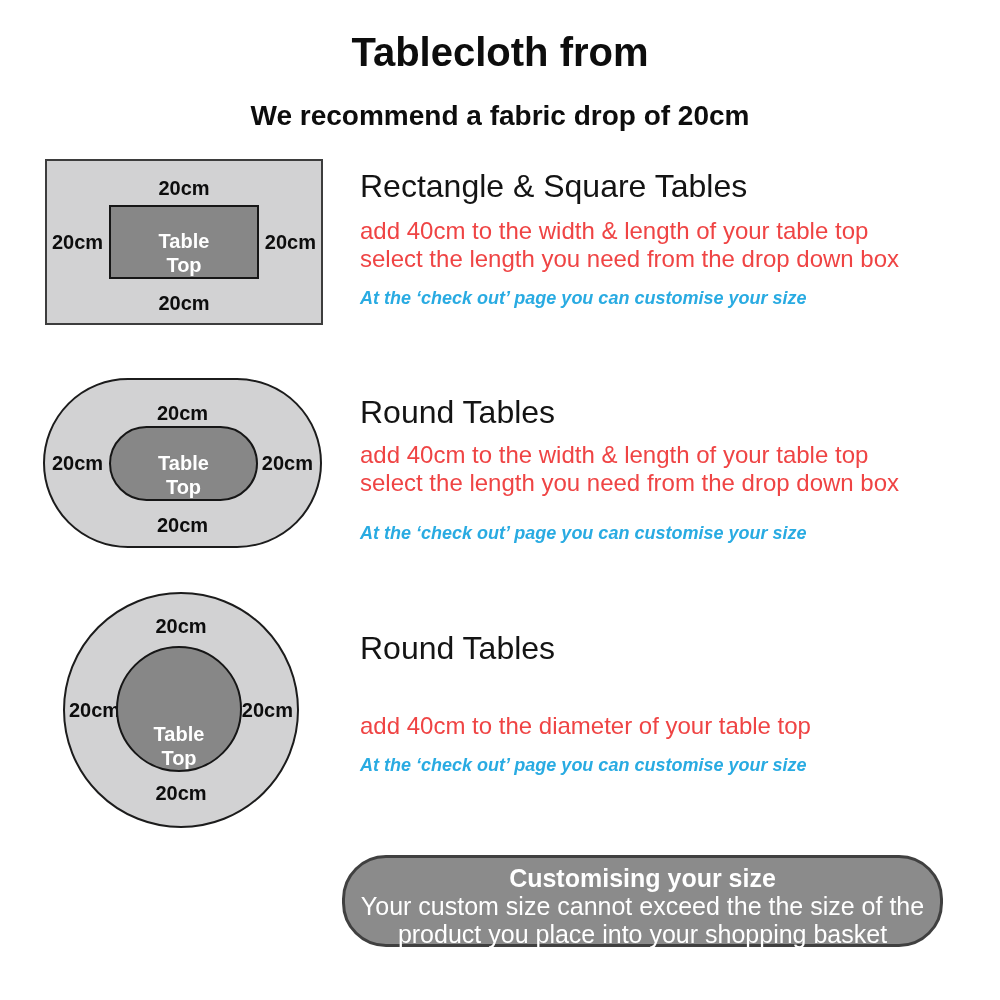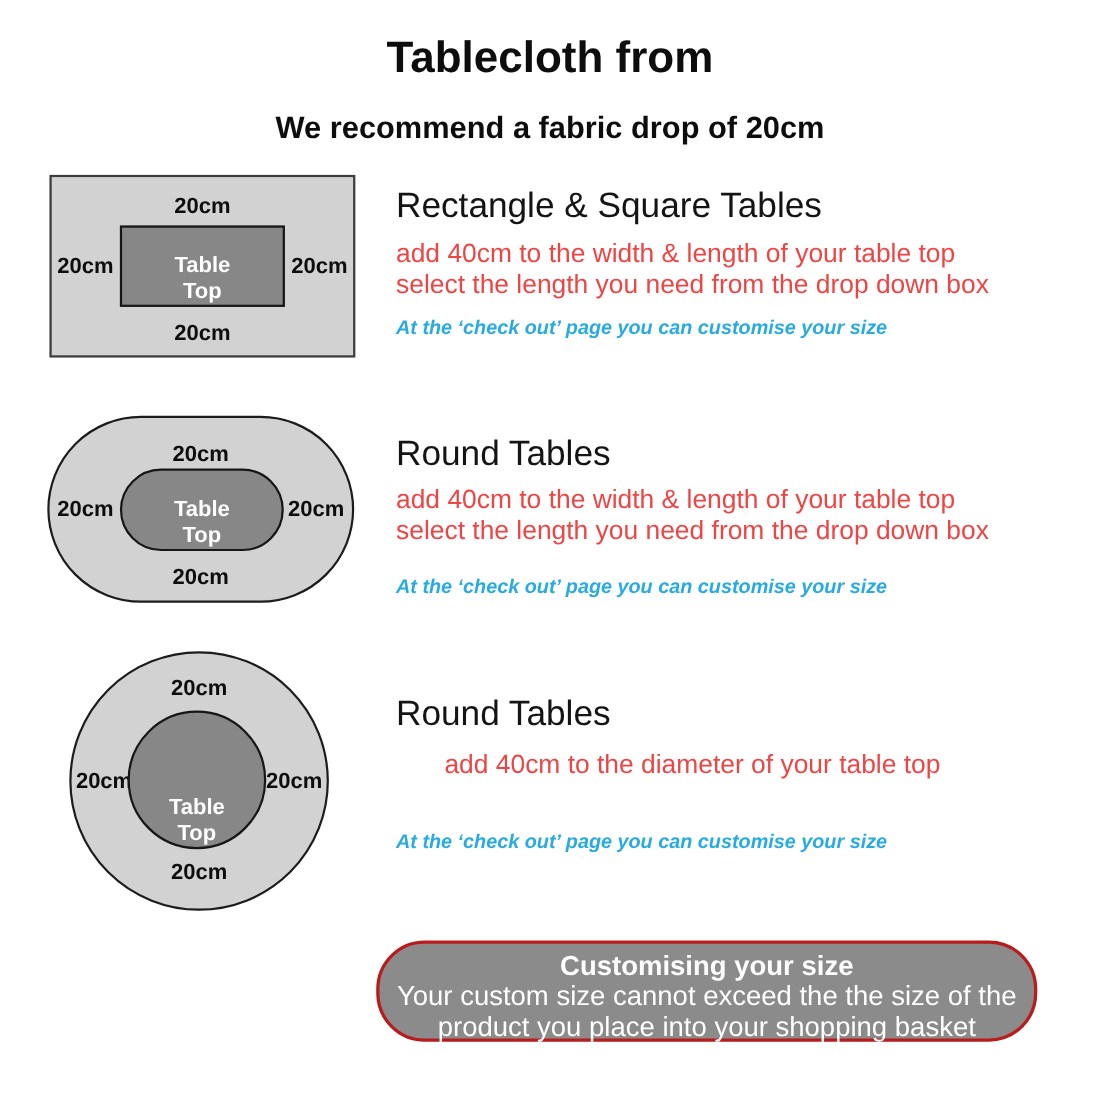--- a/index.html
+++ b/index.html
@@ -88,21 +88,21 @@
   .sec-note {
     left:360px;
     font-size:18px; font-weight:bold; font-style:italic; line-height:28px;
     color:#29ABE2; white-space:nowrap;
   }
 
   
   .footer-box {
     left:342px; top:855px; width:601px; height:92px;
     background:#8b8b8b;
-    border:3px solid #b91c1c;
+    border:3px solid #404040;
     border-radius:44px;
     color:#ffffff;
     text-align:center;
     font-size:25px; line-height:28px;
     padding-top:6px;
   }
   .footer-box .footer-title { font-weight:bold; }
 </style>
 </head>
 <body>
@@ -151,21 +151,21 @@
 <div class="abs sec-note" style="top:284px;">At the ‘check out’ page you can customise your size</div>
 
 <div class="abs sec-heading" style="top:395px;">Round Tables</div>
 <div class="abs sec-body" style="top:441px;">
   <div>add 40cm to the width &amp; length of your table top</div>
   <div>select the length you need from the drop down box</div>
 </div>
 <div class="abs sec-note" style="top:519px;">At the ‘check out’ page you can customise your size</div>
 
 <div class="abs sec-heading" style="top:631px;">Round Tables</div>
-<div class="abs sec-body" style="top:682px;margin-left:44px;">
+<div class="abs sec-body" style="top:712px;">
   <div>add 40cm to the diameter of your table top</div>
 </div>
 <div class="abs sec-note" style="top:751px;">At the ‘check out’ page you can customise your size</div>
 
 <div class="abs footer-box">
   <div class="footer-title">Customising your size</div>
   <div>Your custom size cannot exceed the the size of the</div>
   <div>product you place into your shopping basket</div>
 </div>
 

